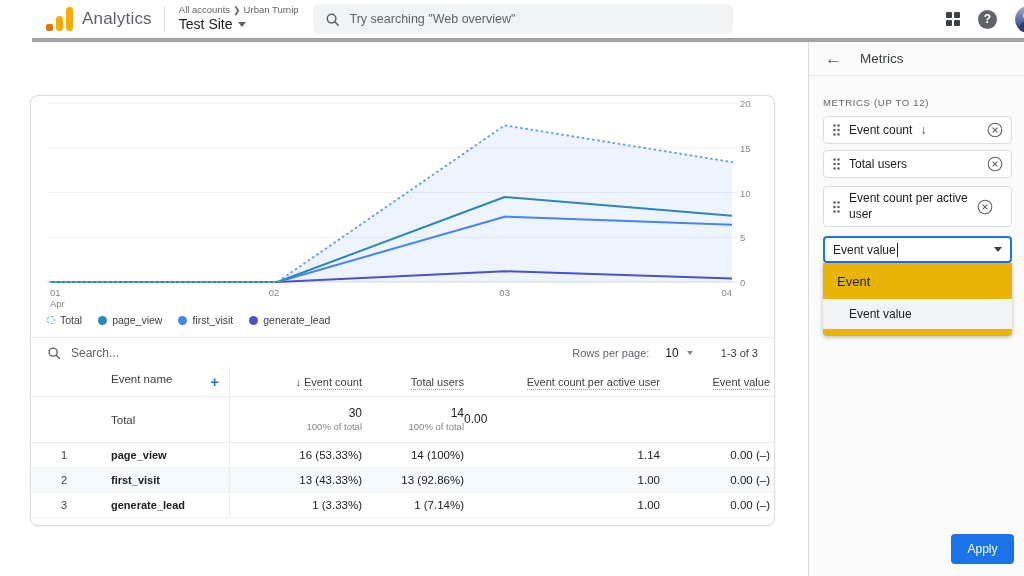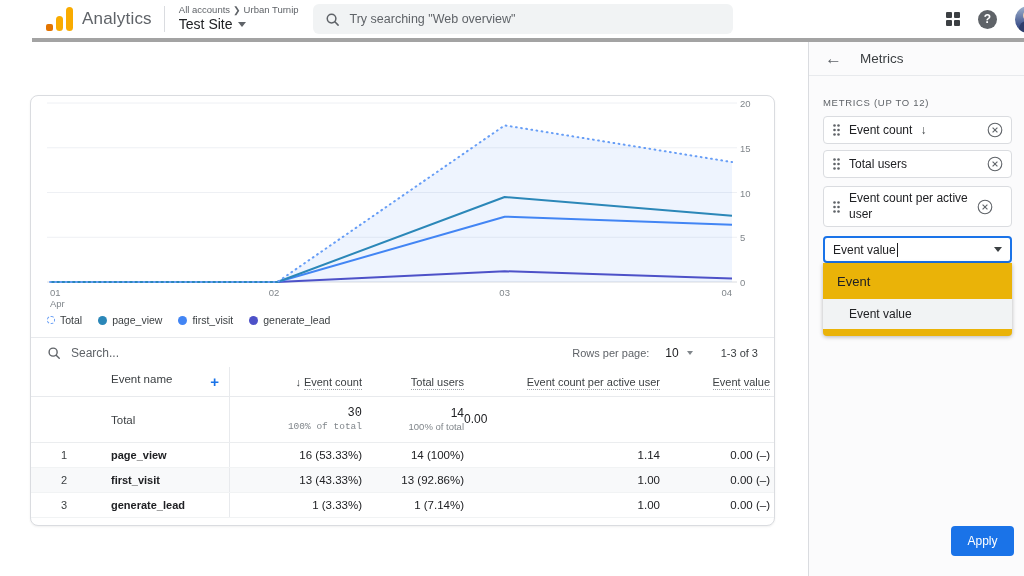--- a/index.html
+++ b/index.html
@@ -110,21 +110,21 @@
   .combo { height:27px; border:2px solid #1a73e8; border-radius:4px; background:#fff; display:flex;
            align-items:center; padding:0 8px; font-size:12px; color:#202124; }
   .caret-line { width:1px; height:14px; background:#202124; margin-left:1px; }
   .combo .flexspace { flex:1; }
   .combo .caret { border-top-color:#3c4043; }
   .popup { position:absolute; top:100%; left:0; right:0; background:#eab308; border-radius:0 0 4px 4px;
            box-shadow:0 1px 4px rgba(0,0,0,.28); padding-bottom:7px; z-index:6; }
   .popup-group { height:36px; display:flex; align-items:center; padding:0 14px; font-size:13px; color:#202124; }
   .popup-option { height:30px; display:flex; align-items:center; padding:0 14px 0 26px; font-size:12px;
                   color:#202124; background:#f1f3f4; }
-  .apply-btn { position:absolute; right:10px; bottom:20px; width:63px; height:30px; background:#1a73e8;
+  .apply-btn { position:absolute; right:10px; bottom:12px; width:63px; height:30px; background:#1a73e8;
                color:#fff; border:none; border-radius:4px; font-size:12px; font-weight:500;
                font-family:"Liberation Sans", sans-serif; }
 
   .icon-svg { display:block; }
 </style>
 </head>
 <body>
 
 <div class="topbar">
   <div class="logo-block">
@@ -251,21 +251,21 @@
     </div>
   </div>
 
   <div class="t-row t-total">
     <div class="c-num"></div>
     <div class="c-name">
         <span style="padding-left:30px;">Total</span>
       </div>
     <div class="metrics">
       <span class="m1">
-          <span class="stack" style="align-items:flex-end;font-family:Liberation Mono, monospace;">
+          <span class="stack" style="align-items:flex-end;">
         <span class="main">30</span>
             <span class="sub">100% of total</span>
           </span>
         </span>
       <span class="m2">
           <span class="stack" style="align-items:flex-end;">
         <span class="main">14</span>
             <span class="sub">100% of total</span>
           </span>
         </span>

